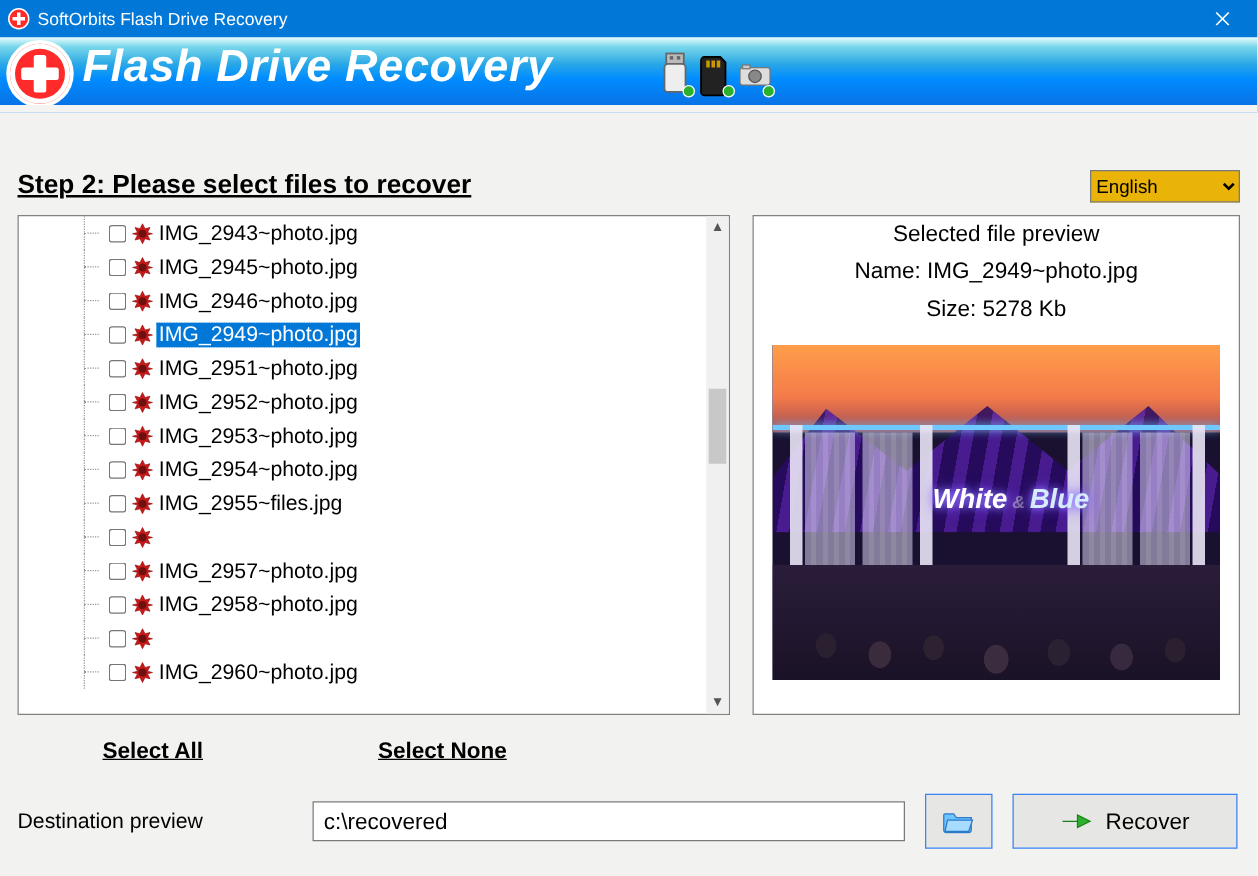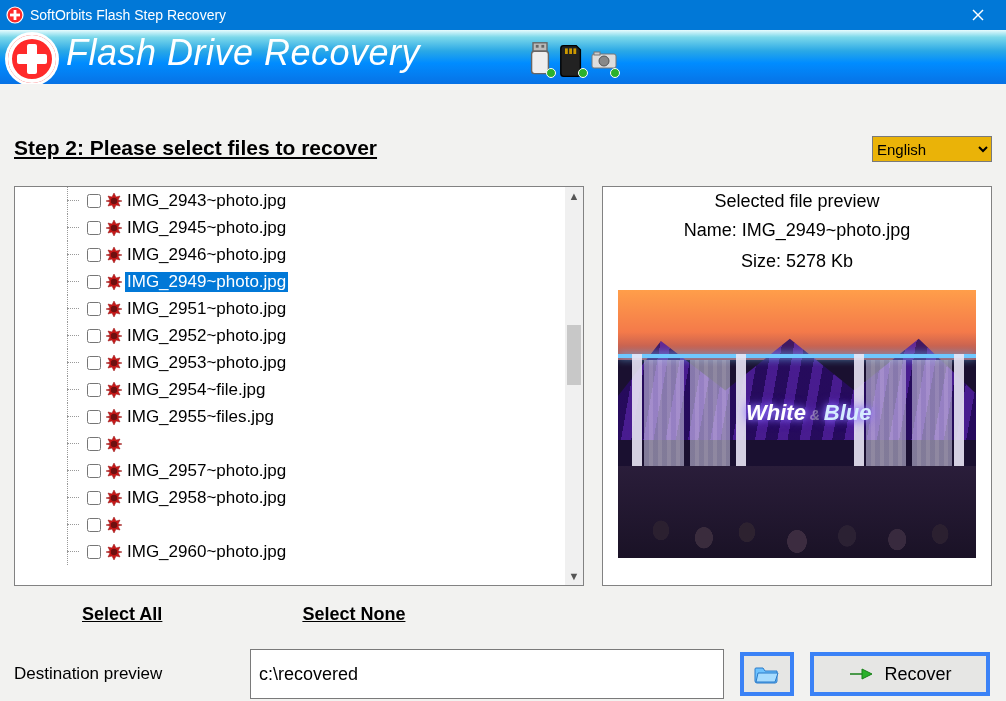--- a/index.html
+++ b/index.html
@@ -37,21 +37,21 @@
   .banner .logo {
     position:absolute; left:8px; top:5px;
     width:48px; height:48px; border-radius:50%;
     background:#ff2a2a; display:flex; align-items:center; justify-content:center;
     box-shadow:0 0 0 3px #fff, 0 0 0 4px #fff inset;
   }
   .banner .logo .plus-v { position:absolute; width:10px; height:30px; background:#fff; border-radius:2px; }
   .banner .logo .plus-h { position:absolute; width:30px; height:10px; background:#fff; border-radius:2px; }
   .banner .app-name {
     position:absolute; left:66px; top:2px;
-    font-size:36px; font-weight:400; font-style:italic; color:#fff;
+    font-size:36px; font-weight:700; font-style:italic; color:#fff;
     letter-spacing:0.5px;
   }
   .banner .device-icons { position:absolute; right:388px; top:14px; display:flex; gap:4px; }
   .di { width:28px; height:32px; display:flex; align-items:center; justify-content:center; position:relative; }
   .di .badge { position:absolute; right:-2px; bottom:-2px; width:10px; height:10px; border-radius:50%; background:#2bb12b; border:1px solid #fff; }
 
   
   .content {
     width:100%; height:calc(701px - 30px - 60px);
     background:#f2f2f0;
@@ -59,21 +59,21 @@
     position:relative;
   }
 
   .step-row { display:flex; justify-content:space-between; align-items:flex-start; margin-top:36px; }
   .step-title { font-size:21px; font-weight:700; text-decoration:underline; }
   .lang-select {
     width:120px; height:26px; font-size:15px;
     border:1px solid #7a7a7a; background:#eab308;
   }
 
-  .mid-row { display:flex; gap:18px; margin-top:24px; }
+  .mid-row { display:flex; gap:18px; margin-top:10px; }
 
   
   .file-panel {
     width:570px; height:400px;
     border:1px solid #828282; background:#fff;
     position:relative; overflow:hidden;
   }
   .file-list {
     position:absolute; left:0; top:0; right:18px; bottom:0;
     overflow:hidden;
@@ -158,45 +158,45 @@
   }
 
   
   .sel-row { display:flex; gap:140px; padding-left:68px; margin-top:18px; }
   .linkish { font-size:18px; font-weight:700; text-decoration:underline; cursor:pointer; }
 
   
   .dest-row { display:flex; align-items:center; gap:16px; margin-top:24px; }
   .dest-label { font-size:17px; width:220px; }
   .dest-input {
-    flex:0 0 474px; height:50px; font-size:18px;
+    flex:0 0 474px; height:32px; font-size:18px;
     border:1px solid #7a7a7a; background:#fff; padding:2px 8px;
   }
   .btn {
-    height:44px; border:4px solid #3b82f6; background:#e6e6e4;
+    height:44px; border:1px solid #3b82f6; background:#e6e6e4;
     display:flex; align-items:center; justify-content:center; gap:10px;
     cursor:pointer; font-size:18px; padding:0 16px;
   }
   .btn.browse { width:54px; padding:0; }
   .btn.recover { width:180px; }
   .folder-icon { width:26px; height:20px; }
   .arrow-icon { width:26px; height:20px; }
 </style>
 </head>
 <body>
 
 <div class="titlebar">
   <span class="tb-icon">
     <svg viewBox="0 0 18 18">
         <circle cx="9" cy="9" r="8" fill="#ff2a2a" stroke="#fff" stroke-width="1.2"></circle>
         <rect x="7.6" y="4" width="2.8" height="10" fill="#fff"></rect>
         <rect x="4" y="7.6" width="10" height="2.8" fill="#fff"></rect>
       </svg>
   </span>
-  <span class="tb-title">SoftOrbits Flash Step Recovery</span>
+  <span class="tb-title">SoftOrbits Flash Drive Recovery</span>
   <span class="tb-spacer"></span>
   <span class="tb-close">
     <svg width="12" height="12" viewBox="0 0 12 12">
         <line x1="1" y1="1" x2="11" y2="11" stroke="#fff" stroke-width="1.4"></line>
         <line x1="11" y1="1" x2="1" y2="11" stroke="#fff" stroke-width="1.4"></line>
       </svg>
   </span>
 </div>
 
 <div class="banner">
@@ -312,21 +312,21 @@
               </svg></span>
             <span class="file-label">IMG_2953~photo.jpg</span>
           </div>
           <div class="file-row">
             <span class="tree-line"></span>
             <input type="checkbox" class="file-chk" style="">
             <span class="file-icon"><svg viewBox="0 0 18 18">
     <polygon points="9,1 11,5 15,4 13,8 17,9 13,10 15,14 11,13 9,17 7,13 3,14 5,10 1,9 5,8 3,4 7,5" fill="#c91818" stroke="#8e0c0c" stroke-width="0.5"></polygon>
     <circle cx="9" cy="9" r="3.2" fill="#6e1010"></circle>
               </svg></span>
-            <span class="file-label">IMG_2954~file.jpg</span>
+            <span class="file-label">IMG_2954~photo.jpg</span>
           </div>
           <div class="file-row">
             <span class="tree-line"></span>
             <input type="checkbox" class="file-chk" style="">
             <span class="file-icon"><svg viewBox="0 0 18 18">
     <polygon points="9,1 11,5 15,4 13,8 17,9 13,10 15,14 11,13 9,17 7,13 3,14 5,10 1,9 5,8 3,4 7,5" fill="#c91818" stroke="#8e0c0c" stroke-width="0.5"></polygon>
     <circle cx="9" cy="9" r="3.2" fill="#6e1010"></circle>
               </svg></span>
             <span class="file-label">IMG_2955~files.jpg</span>
           </div>

